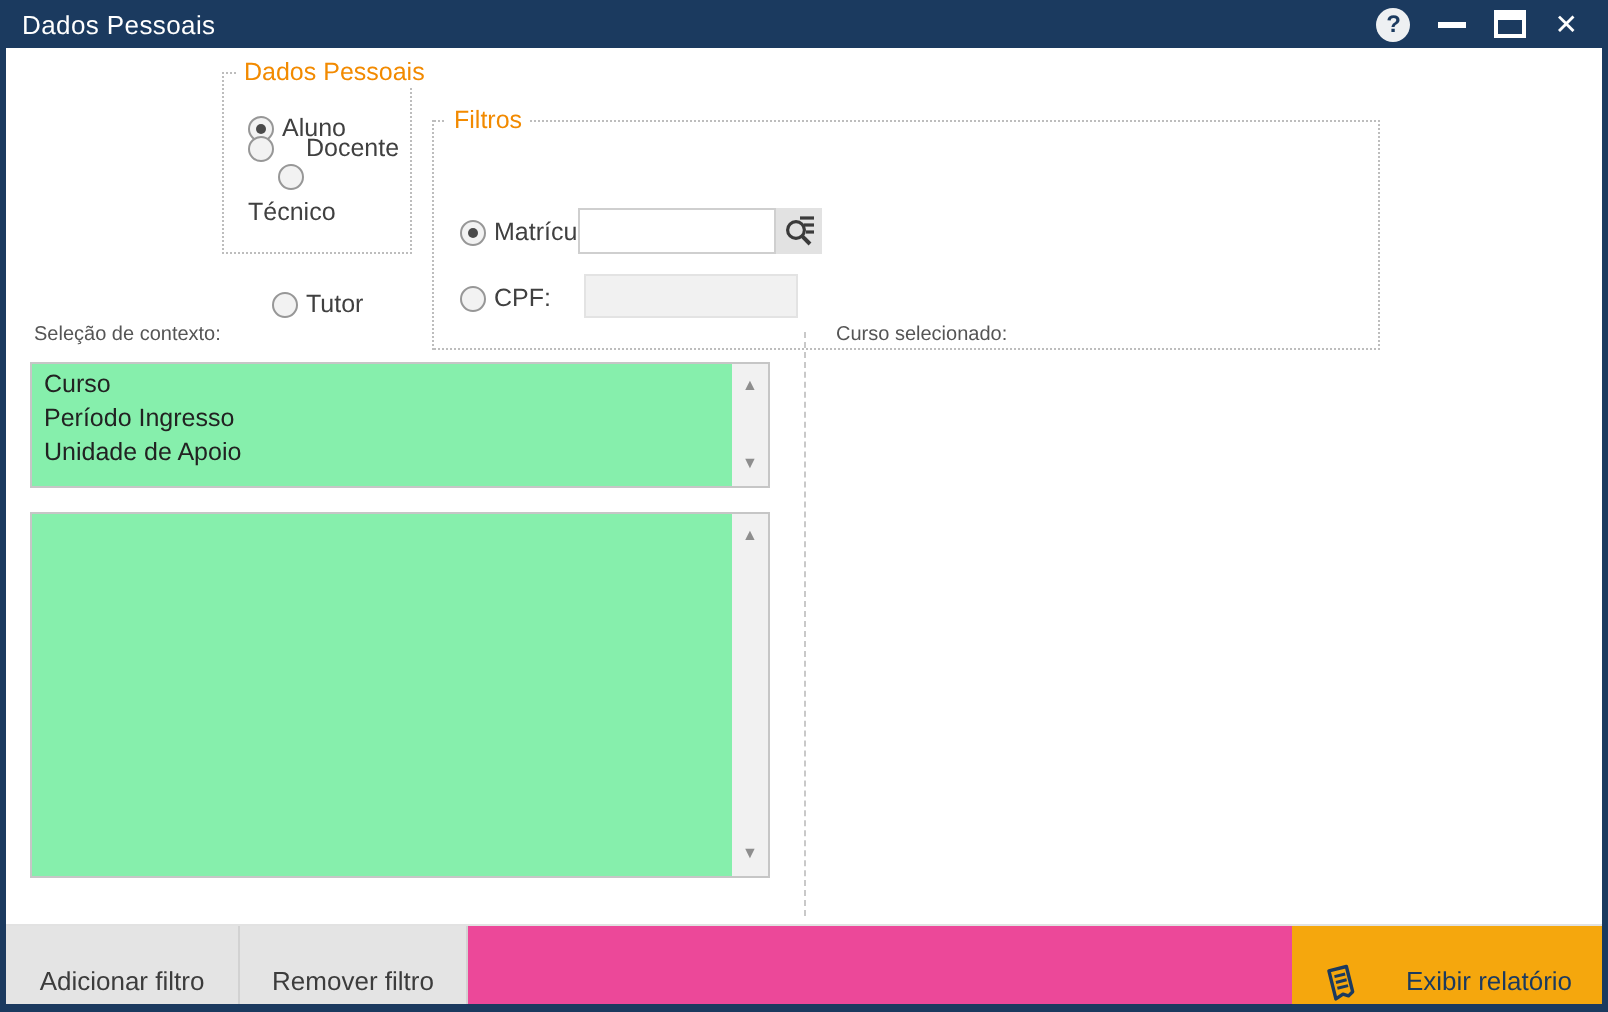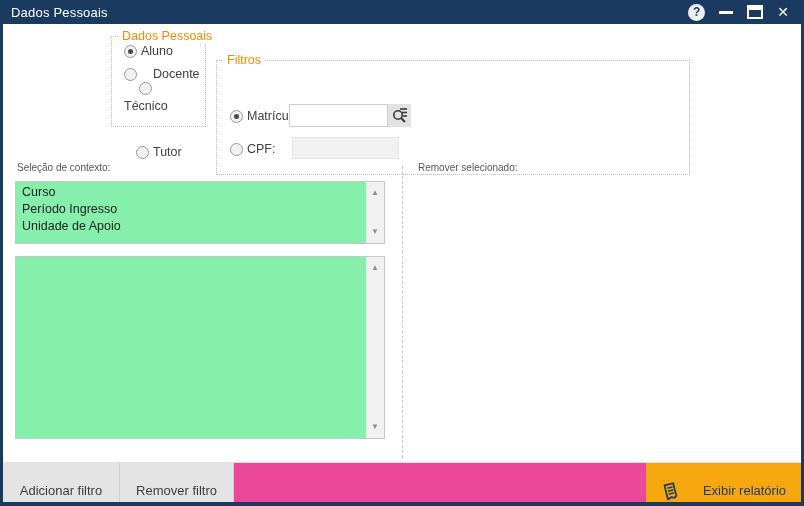--- a/index.html
+++ b/index.html
@@ -113,21 +113,21 @@
     <div class="tb-icons">
       <div class="tb-help">?</div>
       <div class="tb-min"></div>
       <div class="tb-max"></div>
       <div class="tb-close">✕</div>
     </div>
   </div>
 
   <div class="groupbox gb-dados">
     <span class="legend">Dados Pessoais</span>
-    <div class="opt-row" style="left:12px; top:7px;">
+    <div class="opt-row" style="left:12px; top:20px;">
       <span class="radio checked"></span>
       <span>Aluno</span>
     </div>
     <div class="opt-row" style="left:12px; top:30px;gap:16px;">
       <span class="radio"></span>
       <span>Docente</span>
     </div>
     <div class="opt-row" style="left:12px; top:45px;flex-direction:column;">
       <span class="radio"></span>
       <span>Técnico</span>
@@ -180,21 +180,21 @@
 
   <div class="listbox" style="left:12px; top:256px; width:370px; height:183px;">
     <div class="vscroll">
       <div class="arr up">▲</div>
       <div class="arr down">▼</div>
     </div>
   </div>
 
   <div class="vdivider"></div>
 
-  <div class="section-label" style="left:415px; top:162px;">Remover selecionado:</div>
+  <div class="section-label" style="left:415px; top:162px;">Curso selecionado:</div>
 
   <div class="footer">
     <div class="footer-btn fb-add">Adicionar filtro</div>
     <div class="footer-btn fb-remove">Remover filtro</div>
     <div class="report-btn">
       <svg width="20" height="20" viewBox="0 0 20 20">
         <g transform="rotate(-14 10 10)">
           <path d="M5 3 h9 v13 l-2.5 1.5 L9 16 l-4 1.5 Z" fill="none" stroke="#1B3A5F" stroke-width="1.7" stroke-linejoin="round"></path>
           <line x1="7" y1="6.5" x2="12.5" y2="6.5" stroke="#1B3A5F" stroke-width="1.5"></line>
           <line x1="7" y1="9.5" x2="12.5" y2="9.5" stroke="#1B3A5F" stroke-width="1.5"></line>

